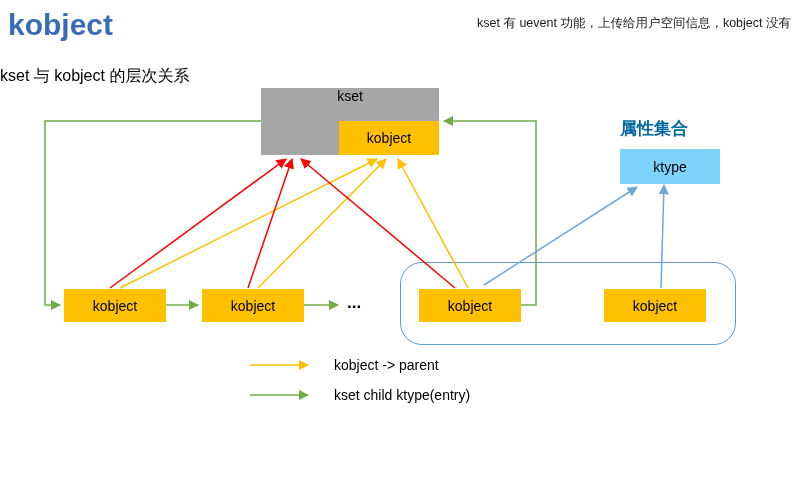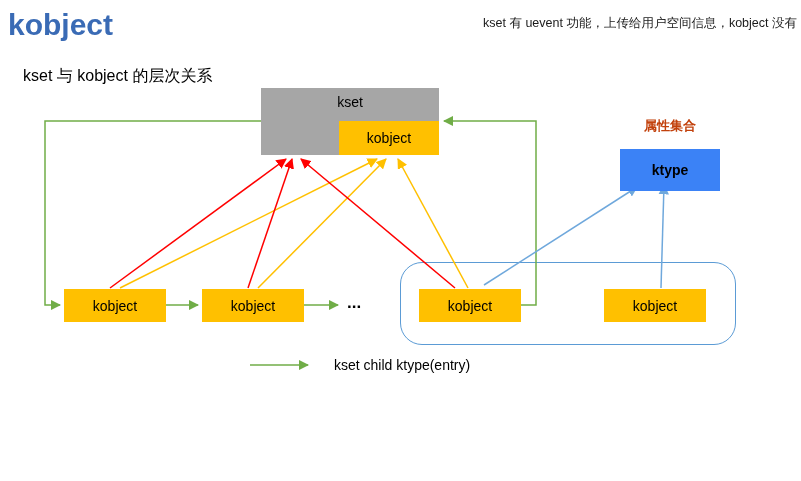--- a/index.html
+++ b/index.html
@@ -1,36 +1,36 @@
 <!DOCTYPE html>
 <html><head>
 <meta charset="utf-8">
 <style>
   * { margin:0; padding:0; box-sizing:border-box; }
   html,body { width:801px; height:481px; }
   body { font-family:"Liberation Sans","DejaVu Sans",sans-serif; background:#ffffff; }
   #canvas { position:relative; width:801px; height:481px; overflow:hidden; background:#ffffff; }
 
   .title { position:absolute; left:8px; top:8px; font-size:30px; font-weight:700; color:#3A6BB5; }
-  .note { position:absolute; right:4px; top:15px; font-size:12.5px; color:#1a1a1a; }
-  .subtitle { position:absolute; left:23px; top:66px; font-size:16px; color:#000; }
+  .note { position:absolute; right:10px; top:15px; font-size:12.5px; color:#1a1a1a; }
+  .subtitle { position:absolute; left:0; top:66px; font-size:16px; color:#000; }
 
   .group { position:absolute; left:400px; top:262px; width:336px; height:83px;
            border:1.5px solid #5B9BD5; border-radius:22px; background:transparent; }
 
   .arrows { position:absolute; left:0; top:0; }
 
   .box { position:absolute; display:flex; align-items:center; justify-content:center;
          font-size:14px; color:#000; }
   .kset { left:261px; top:88px; width:178px; height:67px; background:#A6A6A6;
-          align-items:flex-start; padding-top:6px; }
+          align-items:flex-start; }
   .kset-kobject { left:339px; top:121px; width:100px; height:34px; background:#FFC000; }
-  .ktype-caption { position:absolute; left:620px; top:117px; width:100px; text-align:center;
-                   font-size:13px; font-weight:700; color:#c2410c; }
-  .ktype { left:620px; top:149px; width:100px; height:42px; background:#3b82f6;font-weight:bold; }
+  .ktype-caption { position:absolute; left:620px; top:117px; width:100px; 
+                   font-size:17px; font-weight:700; color:#0369a1; }
+  .ktype { left:620px; top:149px; width:100px; height:35px; background:#7dd3fc; }
   .kob  { width:102px; height:33px; background:#FFC000; top:289px; }
   .kob1 { left:64px; }  .kob2 { left:202px; }  .kob3 { left:419px; }  .kob4 { left:604px; }
   .dots { position:absolute; left:347px; top:293px; font-size:17px; font-weight:700; color:#000; }
 
   .legend { position:absolute; left:248px; top:350px; }
   .legend-row { display:flex; align-items:center; height:30px; }
   .legend-row svg { margin-right:14px; }
   .legend-label { font-size:14px; color:#000; }
 </style>
 </head>
@@ -85,19 +85,25 @@
 
   <div class="box kob kob1">kobject</div>
   <div class="box kob kob2">kobject</div>
   <div class="dots">...</div>
   <div class="box kob kob3">kobject</div>
   <div class="box kob kob4">kobject</div>
 
   <div class="legend">
     <div class="legend-row">
       <svg width="72" height="10">
+        <line x1="2" y1="5" x2="60" y2="5" stroke="#FFC000" stroke-width="1.5" marker-end="url(#ma-yellow)"></line>
+      </svg>
+      <span class="legend-label">kobject -&gt; parent</span>
+    </div>
+    <div class="legend-row">
+      <svg width="72" height="10">
         <line x1="2" y1="5" x2="60" y2="5" stroke="#70AD47" stroke-width="1.5" marker-end="url(#ma-green)"></line>
       </svg>
       <span class="legend-label">kset child ktype(entry)</span>
     </div>
   </div>
 
 </div>
 
 </body></html>

